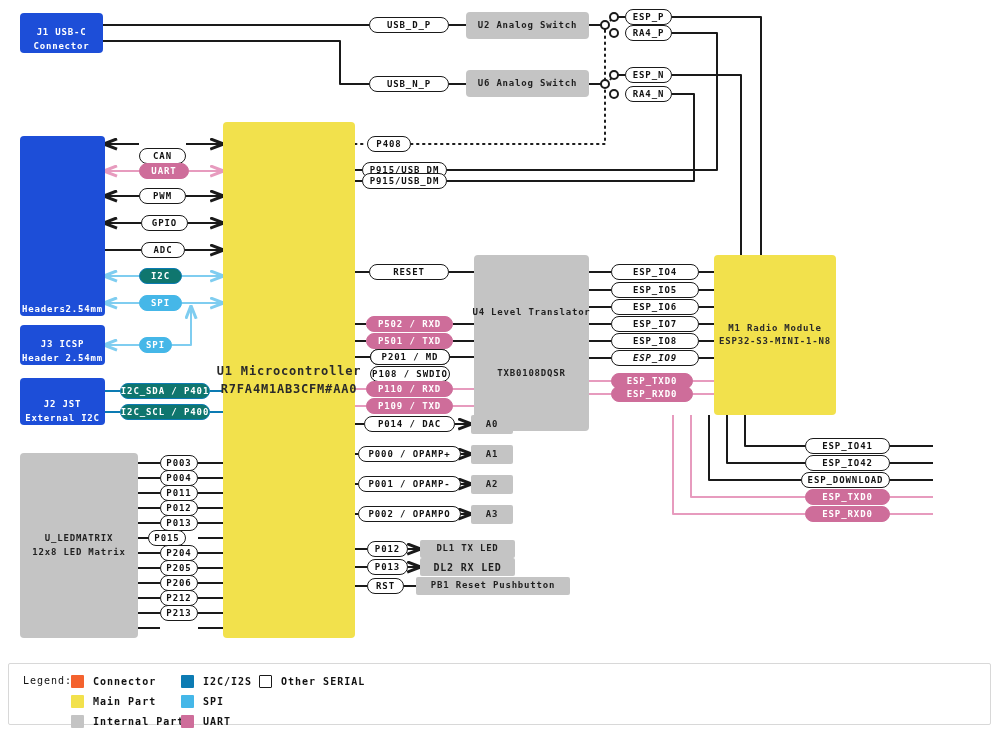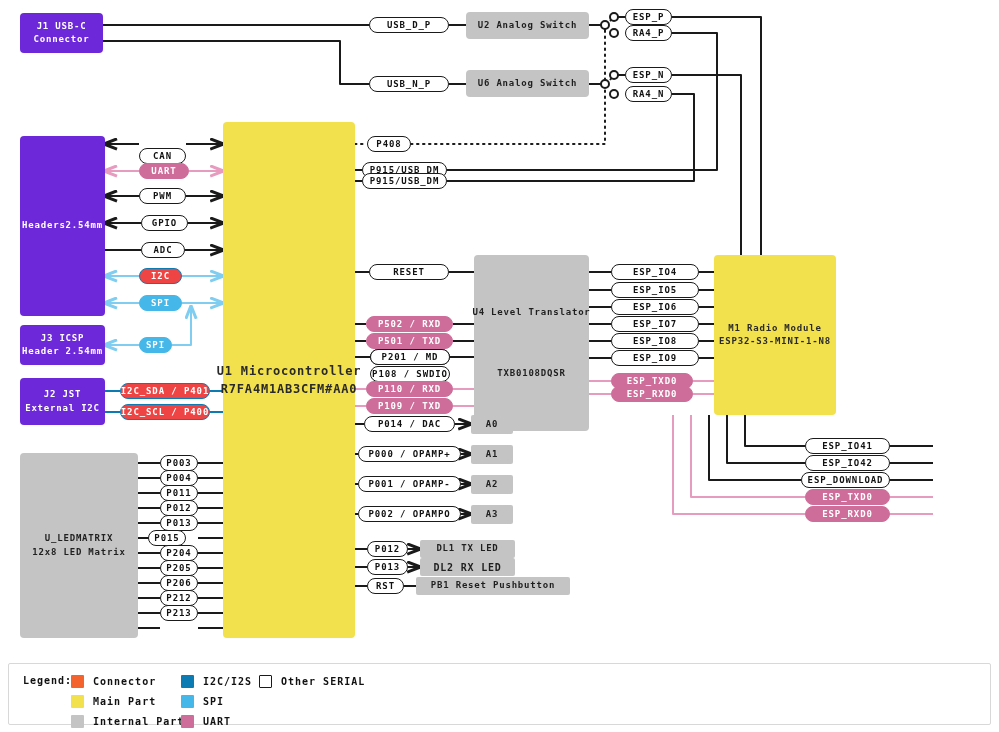--- a/index.html
+++ b/index.html
@@ -29,21 +29,21 @@
     display: flex;
     flex-direction: column;
     align-items: center;
     justify-content: center;
     text-align: center;
     letter-spacing: 0.8px;
     font-weight: bold;
     line-height: 1.5;
     border-radius: 4px;
   }
-  .blk.connector { background: #6d28d9; color: #ffffff; }
+  .blk.connector { background: #1d4ed8; color: #ffffff; justify-content: flex-end; }
   .blk.mainpart  { background: #F2E14C; color: #2a2a2a; }
   .blk.internal  { background: #C4C4C4; color: #1f1f1f; }
   .blk.plain     { background: #C4C4C4; color: #1f1f1f; border-radius: 2px; }
   .blk .ln { display: block; white-space: pre; }
 
   
   .pill {
     position: absolute;
     display: flex;
     align-items: center;
@@ -52,36 +52,36 @@
     border-radius: 9px;
     font-size: 9px;
     font-weight: bold;
     letter-spacing: 0.9px;
     white-space: nowrap;
     background: #ffffff;
     border: 1.6px solid #1a1a1a;
     color: #111111;
     z-index: 5;
   }
-  .pill.i2c  { background: #ef4444; border-color: #0C7BB3; color: #ffffff; }
+  .pill.i2c  { background: #0f766e; border-color: #0C7BB3; color: #ffffff; }
   .pill.spi  { background: #45B7E8; border-color: #45B7E8; color: #ffffff; }
   .pill.uart { background: #CE6D9A; border-color: #CE6D9A; color: #ffffff; }
 
   
   #legend {
     position: absolute;
     left: 8px; top: 663px;
     width: 983px; height: 62px;
     border: 1px solid #d8d8d8;
     background: #ffffff;
     border-radius: 2px;
   }
   #legend .ltitle {
     position: absolute; left: 14px; top: 11px;
-    font-size: 10px; font-weight: bold; letter-spacing: 1px; color: #111;
+    font-size: 10px; font-weight: normal; letter-spacing: 1px; color: #111;
   }
   .lgrp { position: absolute; }
   .lrow { display: flex; align-items: center; height: 20px; }
   .lsw {
     width: 13px; height: 13px; margin-right: 9px; flex: none;
     border-radius: 1px;
   }
   .lsw.hollow { background: #ffffff; border: 1.6px solid #1a1a1a; }
   .llab { font-size: 10px; font-weight: bold; letter-spacing: 1px; color: #111; white-space: nowrap; }
 </style>
@@ -439,21 +439,21 @@
   </div>
   <div class="pill" style="left:611px; top:299px; width:88px;">
     <span>ESP_IO6</span>
   </div>
   <div class="pill" style="left:611px; top:316px; width:88px;">
     <span>ESP_IO7</span>
   </div>
   <div class="pill" style="left:611px; top:333px; width:88px;">
     <span>ESP_IO8</span>
   </div>
-  <div class="pill" style="left:611px; top:350px; width:88px;">
+  <div class="pill" style="left:611px; top:350px; width:88px;font-style:italic;">
     <span>ESP_IO9</span>
   </div>
   <div class="pill uart" style="left:611px; top:373px; width:82px;">
     <span>ESP_TXD0</span>
   </div>
   <div class="pill uart" style="left:611px; top:386px; width:82px;">
     <span>ESP_RXD0</span>
   </div>
 
   <div class="pill" style="left:805px; top:438px; width:85px;">

